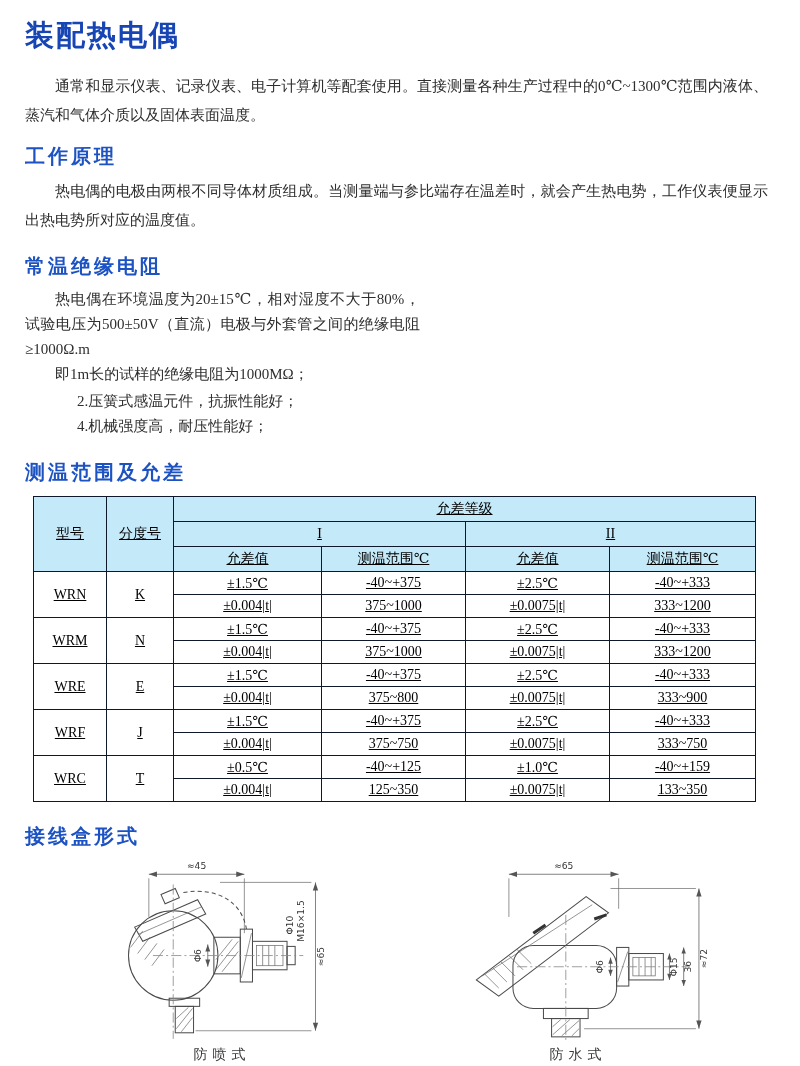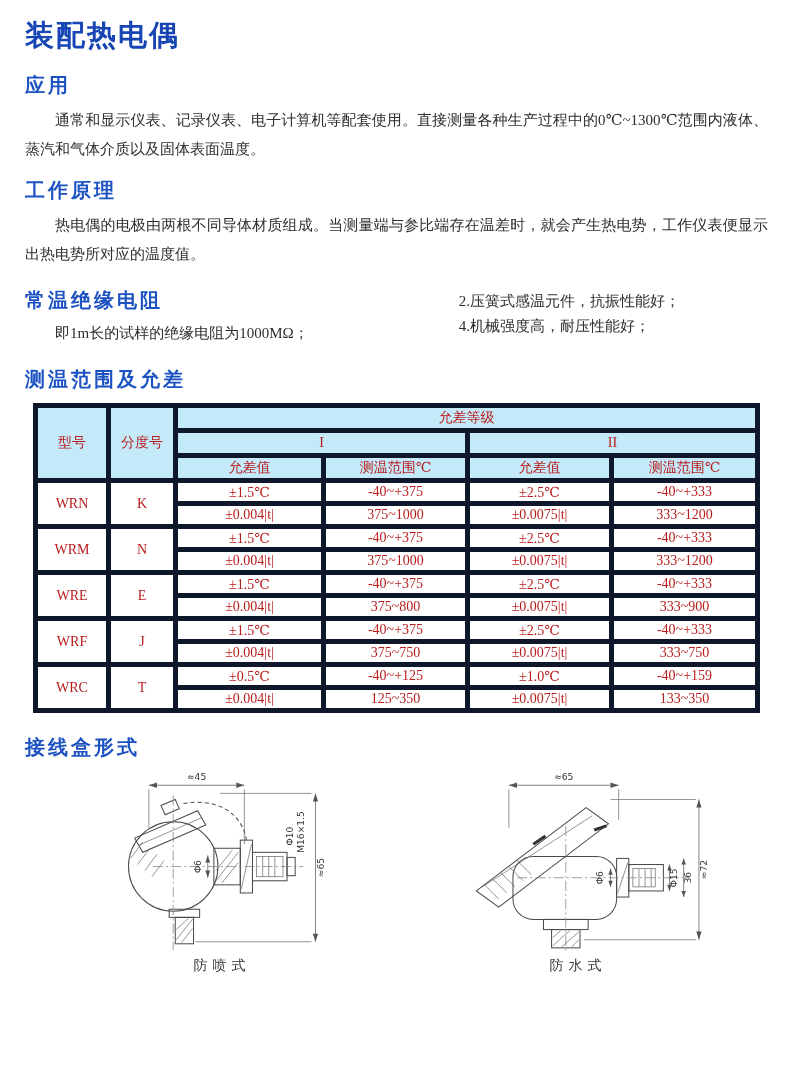--- a/index.html
+++ b/index.html
@@ -18,39 +18,39 @@
   }
   h2.sec-heading {
     font-family: "Liberation Sans", "DejaVu Sans", sans-serif;
     color: #1c52c2; font-size: 20px; font-weight: bold;
     letter-spacing: 3px; margin: 0 0 7px 0;
   }
   p.para {
     font-size: 15px; line-height: 29px; text-indent: 2em;
     margin: 0 7px 13px 0; text-align: justify;
   }
-  .two-col { display: flex; margin: 7px 0 0 0; }
+  .two-col { display: flex; margin: 7px 0 0 0; flex-direction: column; }
   .col-left { width: 395px; }
   .col-right { width: 350px; margin-left: 30px; }
   .col-left p.block { font-size: 15px; line-height: 25px; margin: 0; text-align: justify; }
   .col-left p.block.first { text-indent: 2em; }
   .col-left p.note { font-size: 15px; line-height: 25px; margin: 0; text-indent: 2em; }
   .col-left p.note.second { text-indent: 1.6em; }
   ul.feature-list { list-style: none; margin: 2px 0 0 0; padding: 0 0 0 22px; }
   ul.feature-list li { font-size: 15px; line-height: 25px; }
   .range-sec { margin-top: 20px; }
   table.tol-table {
     border-collapse: collapse; margin-left: 8px; width: 722px;
     table-layout: fixed; margin-top: 10px;
   }
   table.tol-table th, table.tol-table td {
-    border: 5px solid #0f172a; text-align: center; vertical-align: middle;
+    border: 1px solid #0f172a; text-align: center; vertical-align: middle;
     padding: 0; font-weight: normal; font-size: 14px; height: 23px;
-    font-family: "Liberation Serif", "DejaVu Serif", serif; color: #b91c1c;
-    overflow: hidden; white-space: nowrap;
+    font-family: "Liberation Serif", "DejaVu Serif", serif; color: #000000;
+    overflow: hidden; white-space: nowrap; text-decoration: underline;
   }
   table.tol-table thead th { background: #c4e9f8; height: 25px; }
   .junction-sec { margin-top: 21px; }
   .drawings { display: flex; justify-content: center; gap: 64px; margin-top: 8px; }
   figure.drawing-fig { margin: 0; text-align: center; }
   figcaption.drawing-caption {
     font-size: 14px; letter-spacing: 5px; color: #3a3a3a; margin-top: 0px;
   }
   svg.drawing { display: block; }
   svg.drawing .ln   { stroke: #4a4a4a; fill: none; stroke-width: 1; }
@@ -64,29 +64,29 @@
     font-family: "DejaVu Sans", "Liberation Sans", sans-serif;
   }
 </style>
 </head>
 <body>
 
 <div class="page">
 
   <h1 class="doc-title">装配热电偶</h1>
 
-  <h2 class="sec-heading">应用</h2>
   <p class="para">通常和显示仪表、记录仪表、电子计算机等配套使用。直接测量各种生产过程中的0℃~1300℃范围内液体、蒸汽和气体介质以及固体表面温度。</p>
 
   <h2 class="sec-heading">工作原理</h2>
   <p class="para" style="margin-bottom:18px;">热电偶的电极由两根不同导体材质组成。当测量端与参比端存在温差时，就会产生热电势，工作仪表便显示出热电势所对应的温度值。</p>
 
   <div class="two-col">
     <div class="col-left">
       <h2 class="sec-heading">常温绝缘电阻</h2>
+      <p class="block first">热电偶在环境温度为20±15℃，相对湿度不大于80%，试验电压为500±50V（直流）电极与外套管之间的绝缘电阻≥1000Ω.m</p>
       <p class="note">即1m长的试样的绝缘电阻为1000MΩ；</p>
     </div>
     <div class="col-right">
       <ul class="feature-list">
         <li>2.压簧式感温元件，抗振性能好；</li>
         <li>4.机械强度高，耐压性能好；</li>
       </ul>
     </div>
   </div>
 

